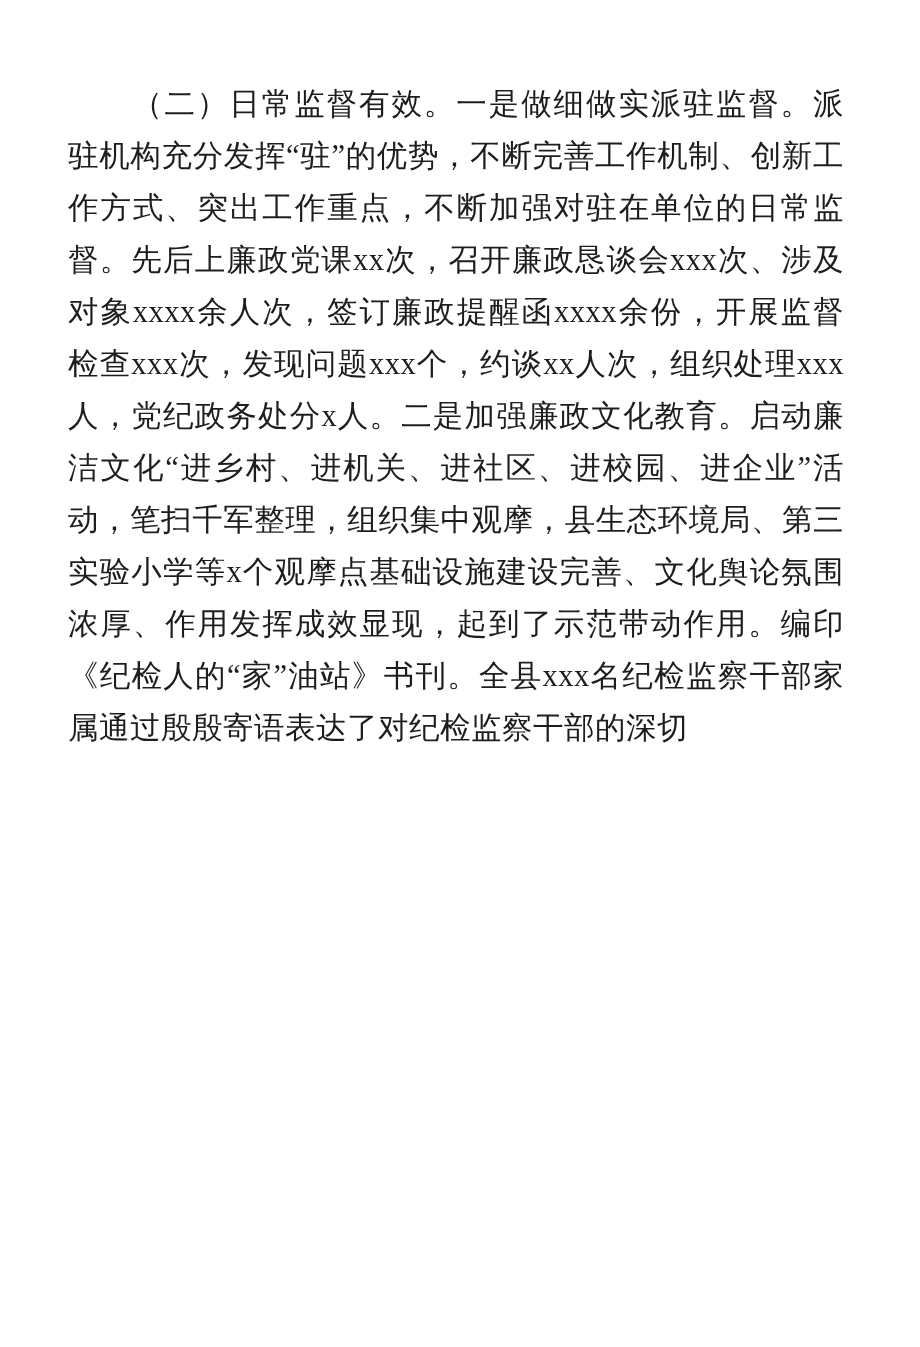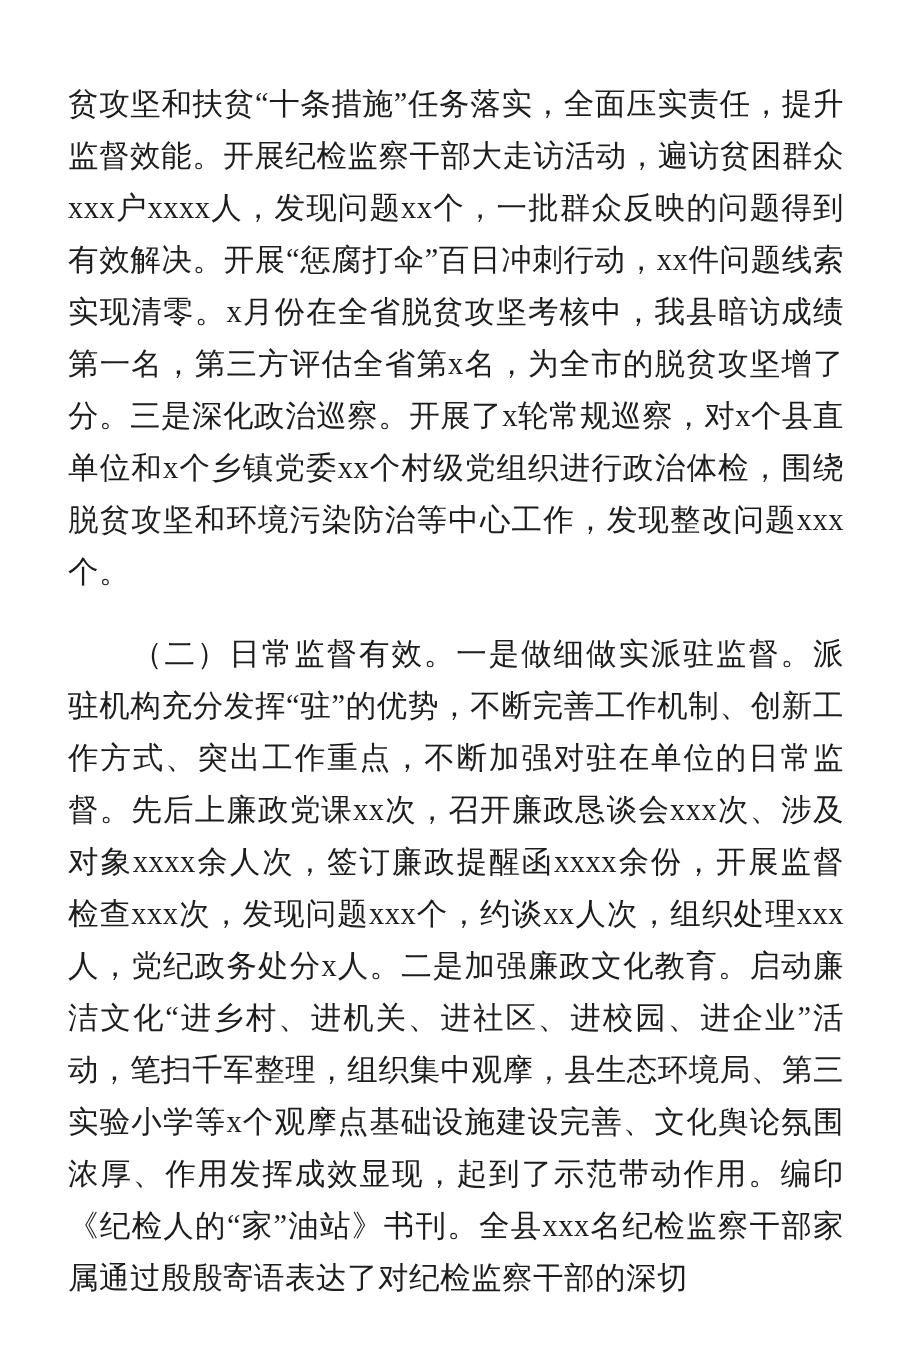--- a/index.html
+++ b/index.html
@@ -47,16 +47,15 @@
   }
   .para.no-stretch::after {
     display: none;
   }
 </style>
 </head>
 <body>
 
 <div class="page">
   <div class="doc-body">
-    <p class="para no-stretch">贫攻坚和扶贫“十条措施”任务落实，全面压实责任，提升监督效能。开展纪检监察干部大走访活动，遍访贫困群众xxx户xxxx人，发现问题xx个，一批群众反映的问题得到有效解决。开展“惩腐打伞”百日冲刺行动，xx件问题线索实现清零。x月份在全省脱贫攻坚考核中，我县暗访成绩第一名，第三方评估全省第x名，为全市的脱贫攻坚增了分。三是深化政治巡察。开展了x轮常规巡察，对x个县直单位和x个乡镇党委xx个村级党组织进行政治体检，围绕脱贫攻坚和环境污染防治等中心工作，发现整改问题xxx个。</p>
     <p class="para indent no-stretch">（二）日常监督有效。一是做细做实派驻监督。派驻机构充分发挥“驻”的优势，不断完善工作机制、创新工作方式、突出工作重点，不断加强对驻在单位的日常监督。先后上廉政党课xx次，召开廉政恳谈会xxx次、涉及对象xxxx余人次，签订廉政提醒函xxxx余份，开展监督检查xxx次，发现问题xxx个，约谈xx人次，组织处理xxx人，党纪政务处分x人。二是加强廉政文化教育。启动廉洁文化“进乡村、进机关、进社区、进校园、进企业”活动，笔扫千军整理，组织集中观摩，县生态环境局、第三实验小学等x个观摩点基础设施建设完善、文化舆论氛围浓厚、作用发挥成效显现，起到了示范带动作用。编印《纪检人的“家”油站》书刊。全县xxx名纪检监察干部家属通过殷殷寄语表达了对纪检监察干部的深切</p>
   </div>
 </div>
 
 </body></html>

